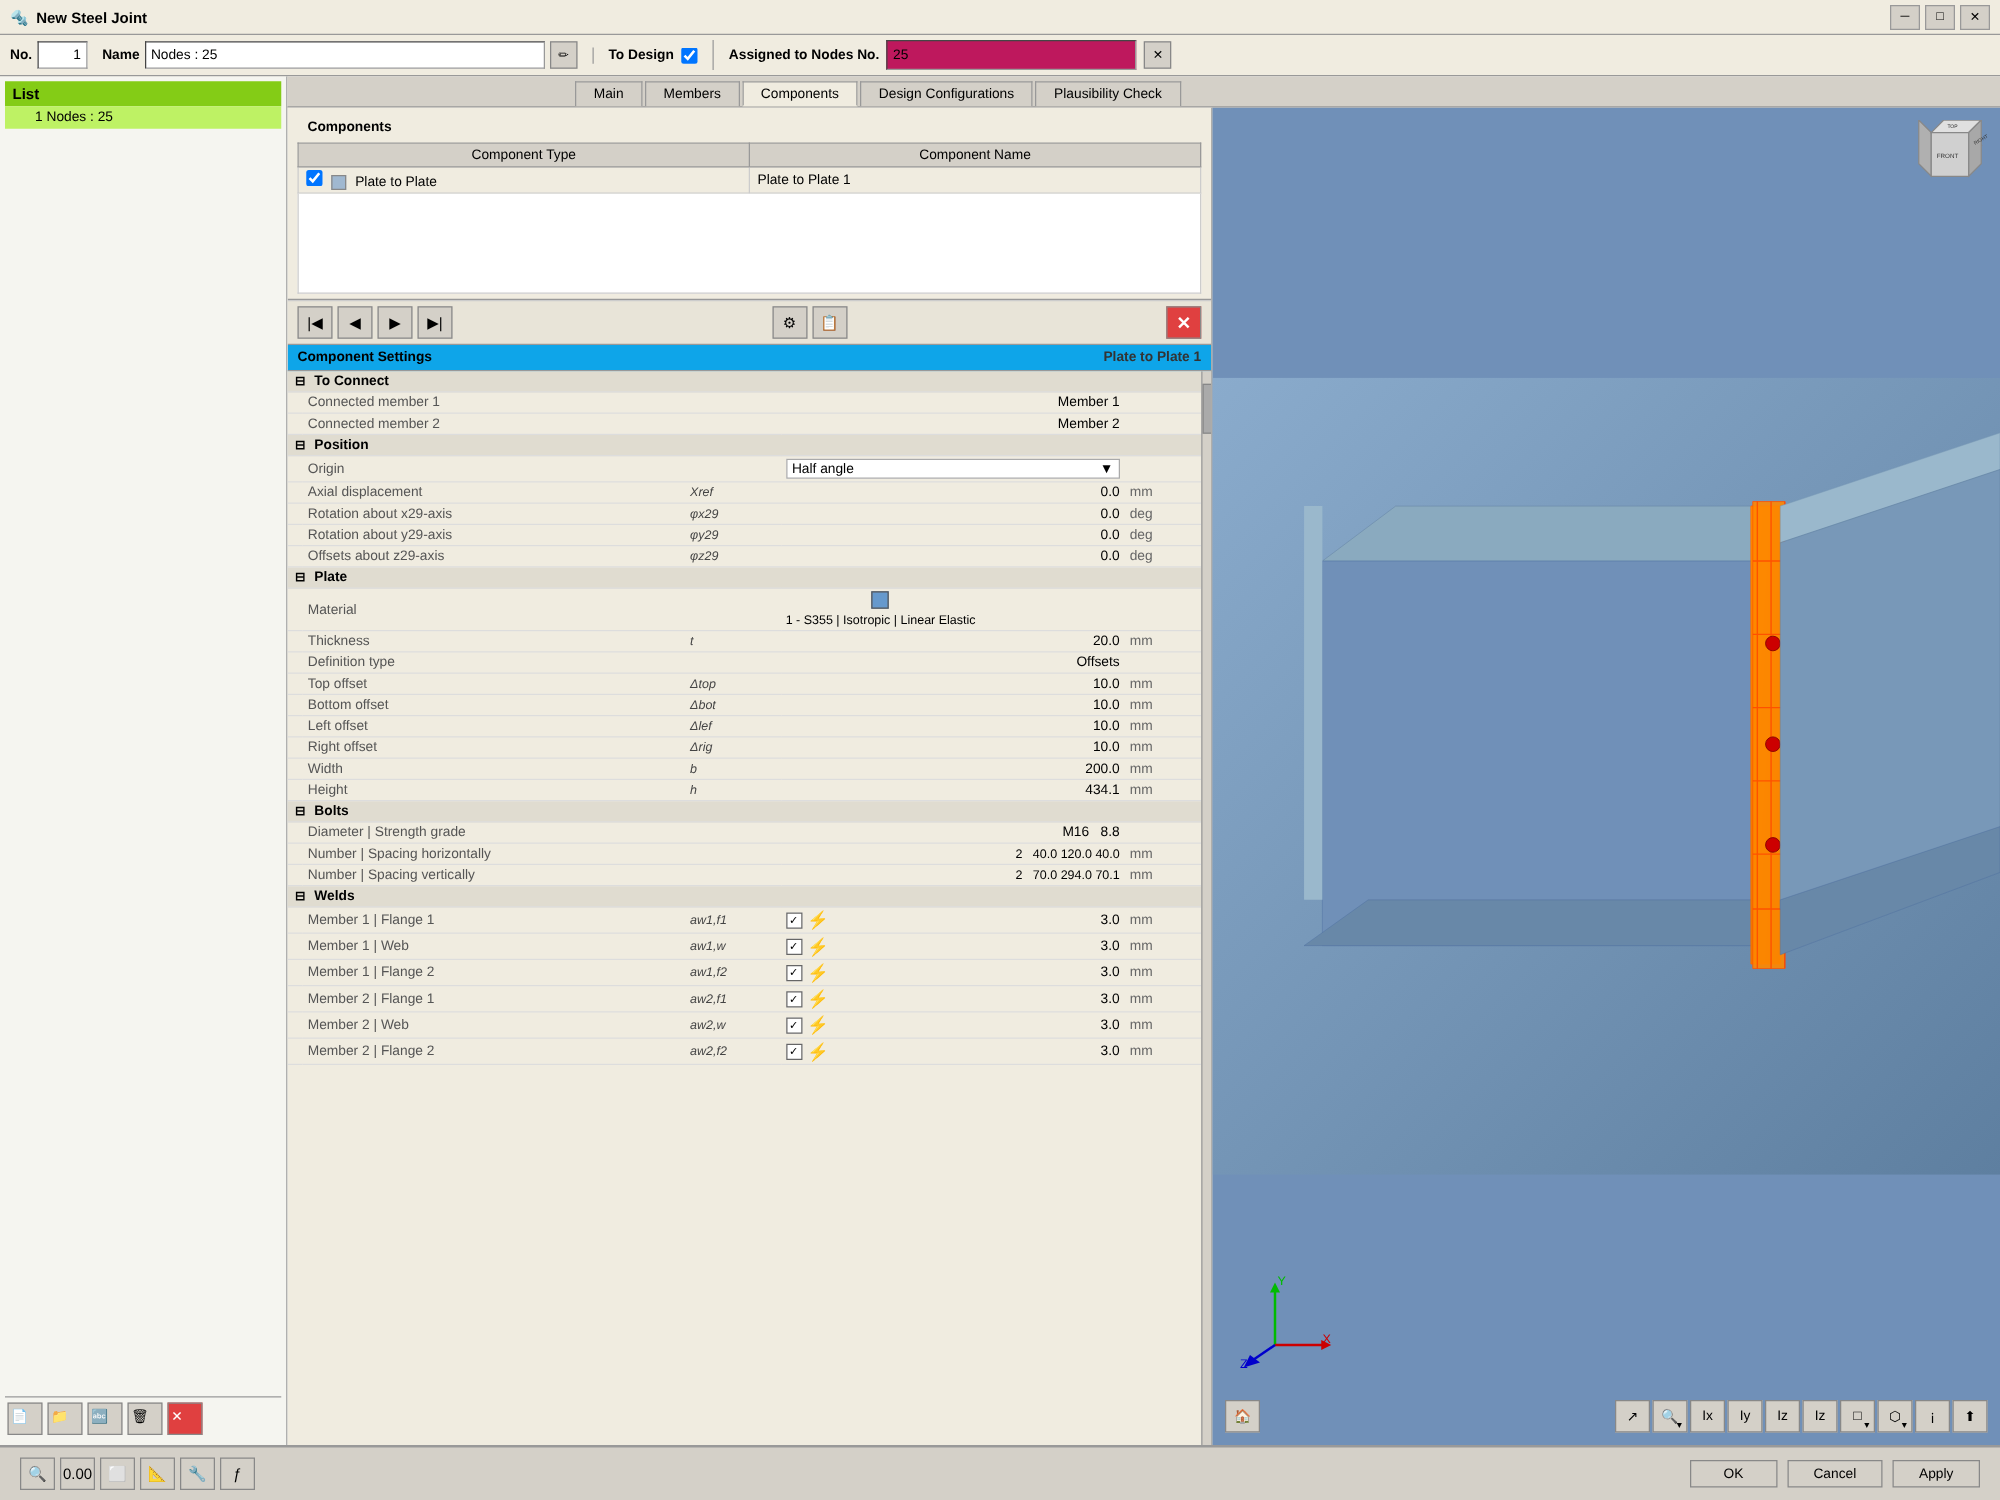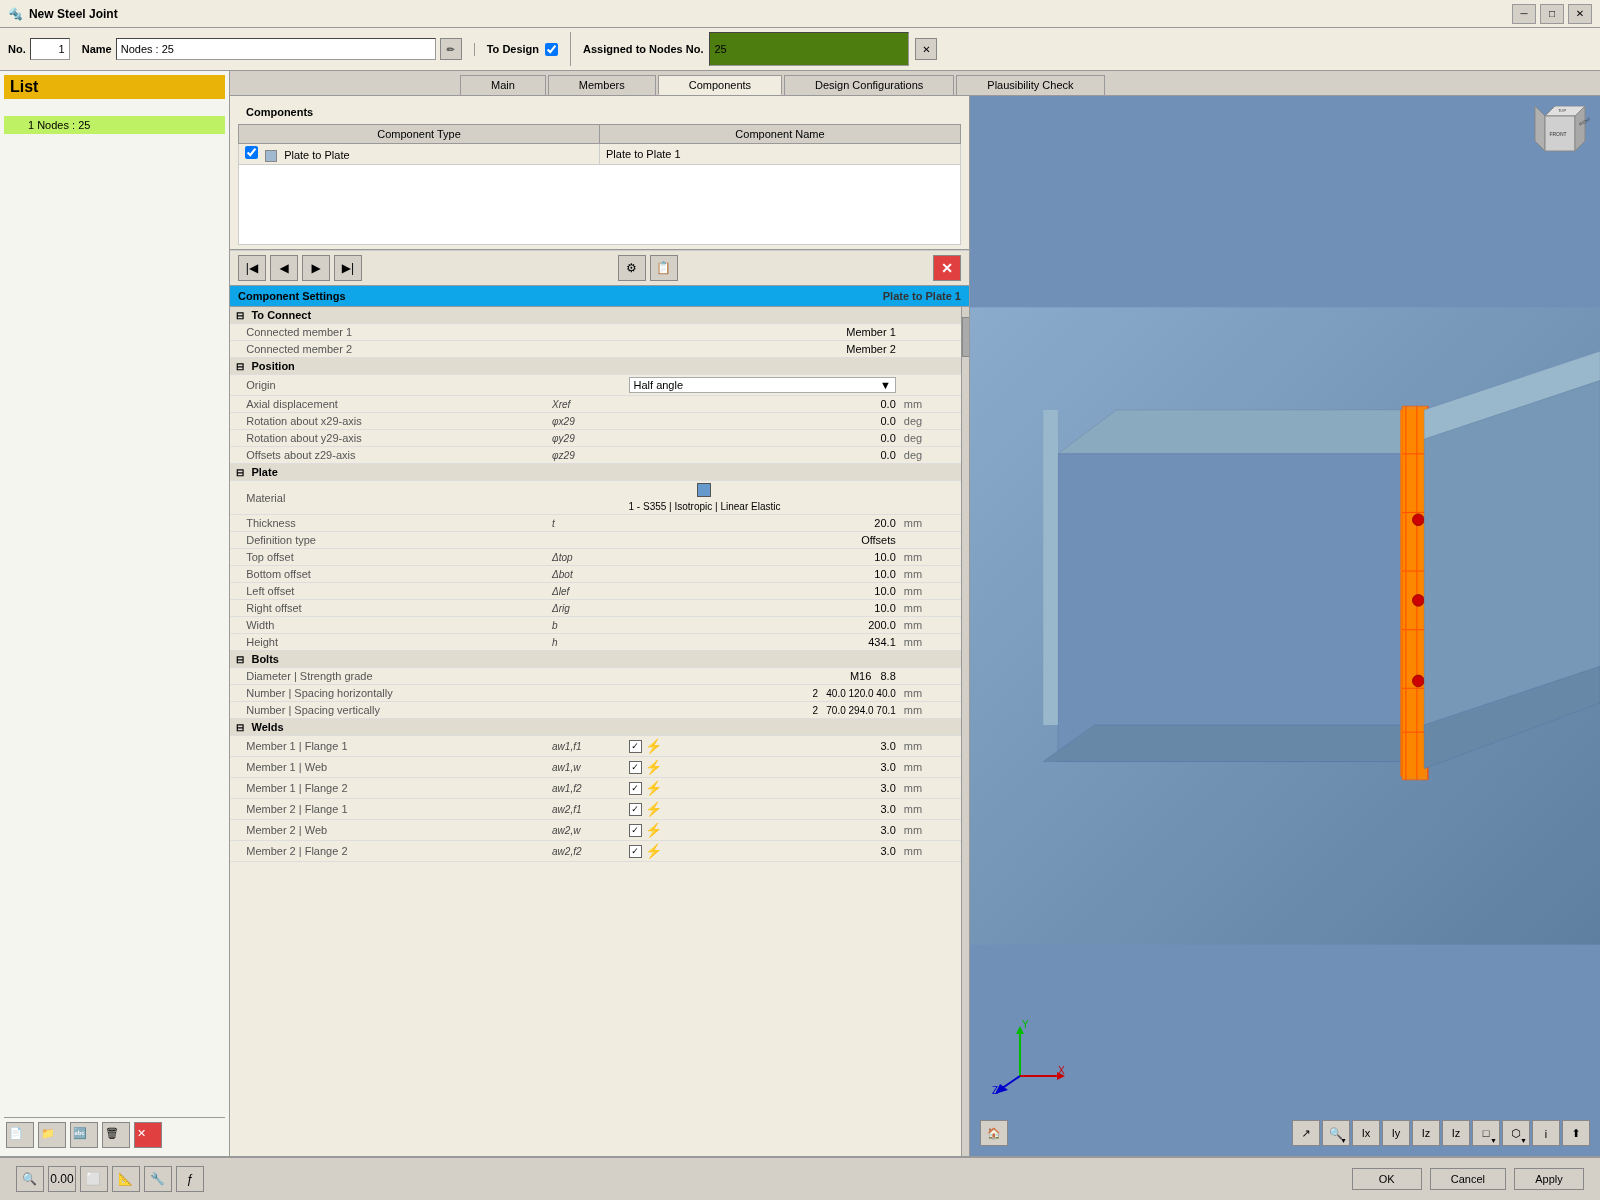--- a/index.html
+++ b/index.html
@@ -44,25 +44,25 @@
     
     .sidebar {
       width: 230px;
       background: #f5f5f0;
       border-right: 1px solid #999;
       display: flex;
       flex-direction: column;
       padding: 4px;
     }
     .sidebar-header {
-      background: #eab308;
+      background: #84cc16;
       padding: 3px 6px;
       font-weight: bold;
-      font-size: 16px;
-      margin-bottom: 17px;
+      font-size: 12px;
+      margin-bottom: 0;
     }
     .sidebar-item {
       background: #bef264;
       padding: 3px 24px;
       font-size: 11px;
       cursor: pointer;
     }
     .sidebar-footer {
       display: flex;
       gap: 4px;
@@ -122,36 +122,36 @@
       display: flex; align-items: center; gap: 6px;
       border-left: 1px solid #999; padding-left: 12px;
     }
     .assigned-section {
       display: flex; align-items: center; gap: 6px;
       border-left: 1px solid #999; padding-left: 12px;
       flex: 1;
     }
     .assigned-input {
       border: 1px inset #999;
-      background: #4d7c0f;
+      background: #be185d;
       padding: 2px 4px;
       font-size: 11px;
-      height: 34px;
+      height: 24px;
       width: 200px;
     }
 
     
     .tabs {
       display: flex;
       background: #d4d0c8;
       border-bottom: 1px solid #999;
       padding: 4px 4px 0 230px;
     }
     .tab {
-      padding: 3px 30px;
+      padding: 3px 14px;
       background: #d4d0c8;
       border: 1px solid #999;
       border-bottom: none;
       cursor: pointer;
       font-size: 11px;
       margin-right: 2px;
     }
     .tab.active {
       background: #f0ece0;
       border-bottom: 1px solid #f0ece0;

